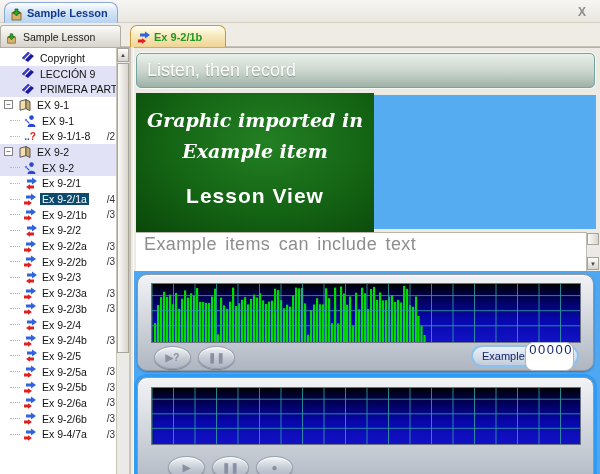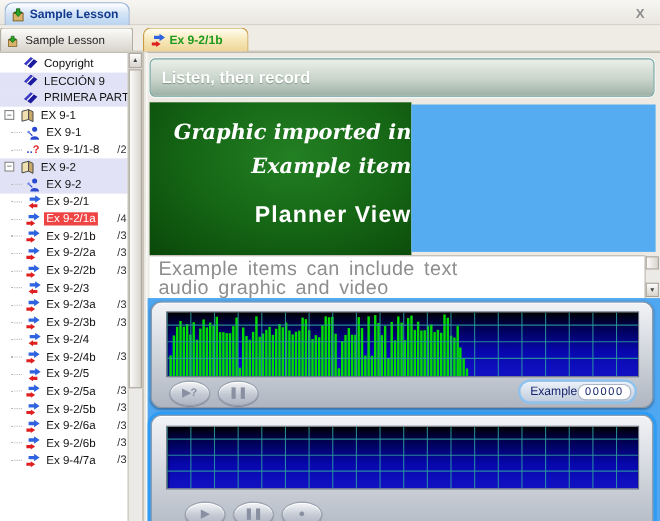--- a/index.html
+++ b/index.html
@@ -35,21 +35,21 @@
 
   
   .treepanel { position:absolute; left:0; top:47px; width:131px; height:427px;
     background:#FFFFFF; border-right:2px solid #C8C4BA; border-top:1px solid #B2AEA4; }
   .treerows { position:absolute; left:0; top:2px; width:118px; height:425px; overflow:hidden; }
   .trow { position:relative; height:15.7px; display:flex; align-items:center;
     font-size:10.5px; color:#111; white-space:nowrap; }
   .trow.hl { background:#E2E2F6; }
   .trow .ticon { display:inline-flex; width:16px; justify-content:center; flex:none; margin-right:2px; }
   .trow .tlabel { padding:0 2px; }
-  .trow .tlabel.sel { background:#ef4444; color:#FFF; }
+  .trow .tlabel.sel { background:#0c4a6e; color:#FFF; }
   .trow .tval { position:absolute; right:3px; font-size:10px; color:#333; }
   .expander { display:inline-block; width:9px; height:9px; flex:none; margin:0 4px 0 2px;
     border:1px solid #848484; background:#FFF; font-size:8px; line-height:7px;
     text-align:center; color:#333; }
   .ind0 { padding-left:20px; } .ind0x { padding-left:2px; } .ind1 { padding-left:22px; }
   .ind1::before { content:""; position:absolute; left:10px; width:10px; border-top:1px dotted #B8B8B8; }
   .qicon { font-weight:bold; font-size:10px; letter-spacing:0; }
   .qd { color:#2B48D0; } .qm { color:#E02020; }
 
   
@@ -61,26 +61,26 @@
   .sthumb { position:absolute; left:0; width:12px;
     background:linear-gradient(90deg,#FBFBFA,#D9D5CD); border:1px solid #A8A49A; }
 
   
   .rightpanel { position:absolute; left:133px; top:47px; width:467px; height:427px;
     background:#EDEAE3; border-top:1px solid #B2AEA4; border-left:1px solid #FFFFFF; overflow:hidden; }
   .headerbar { position:absolute; left:2px; top:5px; width:459px; height:35px;
     border-radius:5px; border:1px solid #74A4A4;
     background:linear-gradient(180deg,#EAF0E9,#C9D4CB 55%,#9EB1A7);
     box-shadow:0 0 0 1px #F5F9F5; }
-  .headerbar .txt { color:#FFFFFF; font-size:15px; font-weight:bold; line-height:33px;
+  .headerbar .txt { color:#FFFFFF; font-size:18px; font-weight:normal; line-height:33px;
     padding-left:10px; text-shadow:0 1px 1px rgba(90,110,100,.6); }
 
   .greenbox { position:absolute; left:2px; top:45px; width:238px; height:139px;
     background:radial-gradient(ellipse at 55% 35%, #2E912E 0%, #238023 0%, #146414 55%, #0A470A 100%);
-    text-align:right; color:#FFF; }
+    text-align:center; color:#FFF; }
   .greenbox .script { font-family:"DejaVu Serif", serif; font-style:italic; font-weight:bold;
     font-size:19px; }
   .gline1 { margin-top:16px; } .gline2 { margin-top:9px; }
   .gline3 { margin-top:22px; font-size:21px; font-weight:bold; letter-spacing:1px; }
   .bluebox { position:absolute; left:240px; top:47px; width:222px; height:134px; background:#55ACF0; }
 
   .textarea { position:absolute; left:2px; top:184px; width:450px; height:39px; background:#FFFFFF;
     border-top:1px solid #B8B4AA; color:#8E8E8E; font-size:18px; line-height:17px;
     padding:3px 0 0 8px; letter-spacing:.4px; word-spacing:3px; }
   .txtscroll { position:absolute; left:452px; top:184px; width:13px; height:39px; background:#ECEAE6;
@@ -102,23 +102,23 @@
   .obtn { position:absolute; width:37px; height:23px; border-radius:50%;
     background:linear-gradient(180deg,#F4F5F7,#C4CAD4 55%,#AEB5C2);
     border:1px solid #98A0AE; box-shadow:inset 0 1px 1px #FFF, 0 1px 1px rgba(0,0,50,.3);
     color:#8890A2; text-align:center; line-height:22px; font-size:10px; font-weight:bold; }
   .p1 .obtn { top:71px; } .p2 .obtn { top:78px; }
 
   .counterpill { position:absolute; right:14px; top:70px; width:108px; height:22px;
     border-radius:11px; border:2px solid #8CC2F0;
     background:linear-gradient(180deg,#ECF1F8,#C3CDDD); display:flex; align-items:center; }
   .counterpill .clabel { font-size:11px; color:#15256E; padding-left:9px; flex:1; }
-  .counterfield { width:60px; height:15px; margin-right:3px; border-radius:8px;
-    background:#FFFFFF; border:1px solid #A8B4C4; font-size:10px; color:#15256E;
-    letter-spacing:1.5px; text-align:center; line-height:14px; }
+  .counterfield { width:60px; height:29px; margin-right:3px; border-radius:8px;
+    background:#FFFFFF; border:1px solid #A8B4C4; font-size:13px; color:#15256E;
+    letter-spacing:1.5px; text-align:right; line-height:14px; }
 </style>
 </head>
 <body>
 
 <div class="root">
 
   <div class="topstrip">
     <div class="maintab">
       <span class="boxicon">
         <svg width="13" height="13" viewBox="0 0 13 13">
@@ -259,20 +259,29 @@
               <path d="M3 2.5 h5 V.6 l5 3.4 -5 3.4 V5.5 H3 z" fill="#2F63E0"></path>
               <path d="M1 8.6 h4 V7.3 l4 2.7 -4 2.7 v-1.3 H1 z" fill="#E02020"></path>
             </svg>
           </span>
           <span class="tlabel">Ex 9-2/1b</span>
           <span class="tval">/3</span>
         </div>
         <div class="trow ind1">
           <span class="ticon">
             <svg width="15" height="13" viewBox="0 0 15 13">
+              <path d="M4 2.5 h5 V.6 l5 3.4 -5 3.4 V5.5 H4 z" fill="#2F63E0"></path>
+              <path d="M11 8.6 h-4 V7.3 l-4 2.7 4 2.7 v-1.3 h4 z" fill="#E02020"></path>
+            </svg>
+          </span>
+          <span class="tlabel">Ex 9-2/2</span>
+        </div>
+        <div class="trow ind1">
+          <span class="ticon">
+            <svg width="15" height="13" viewBox="0 0 15 13">
               <path d="M3 2.5 h5 V.6 l5 3.4 -5 3.4 V5.5 H3 z" fill="#2F63E0"></path>
               <path d="M1 8.6 h4 V7.3 l4 2.7 -4 2.7 v-1.3 H1 z" fill="#E02020"></path>
             </svg>
           </span>
           <span class="tlabel">Ex 9-2/2a</span>
           <span class="tval">/3</span>
         </div>
         <div class="trow ind1">
           <span class="ticon">
             <svg width="15" height="13" viewBox="0 0 15 13">
@@ -398,27 +407,26 @@
   </div>
 
   <div class="rightpanel">
     <div class="headerbar">
       <div class="txt">Listen, then record</div>
     </div>
 
     <div class="greenbox">
       <div class="script gline1">Graphic imported in</div>
       <div class="script gline2">Example item</div>
-      <div class="gline3">Planner View</div>
+      <div class="gline3">Lesson View</div>
     </div>
     <div class="bluebox"></div>
 
     <div class="textarea">
       <div>Example items can include text</div>
-      <div>audio graphic and video</div>
     </div>
     <div class="txtscroll">
       <div class="sthumb"></div>
       <div class="sbtn">▼</div>
     </div>
 
     <div class="audioarea">
 
       <div class="aplayer p1">
         <div class="wavebox" id="wave1"><svg width="428" height="58">

